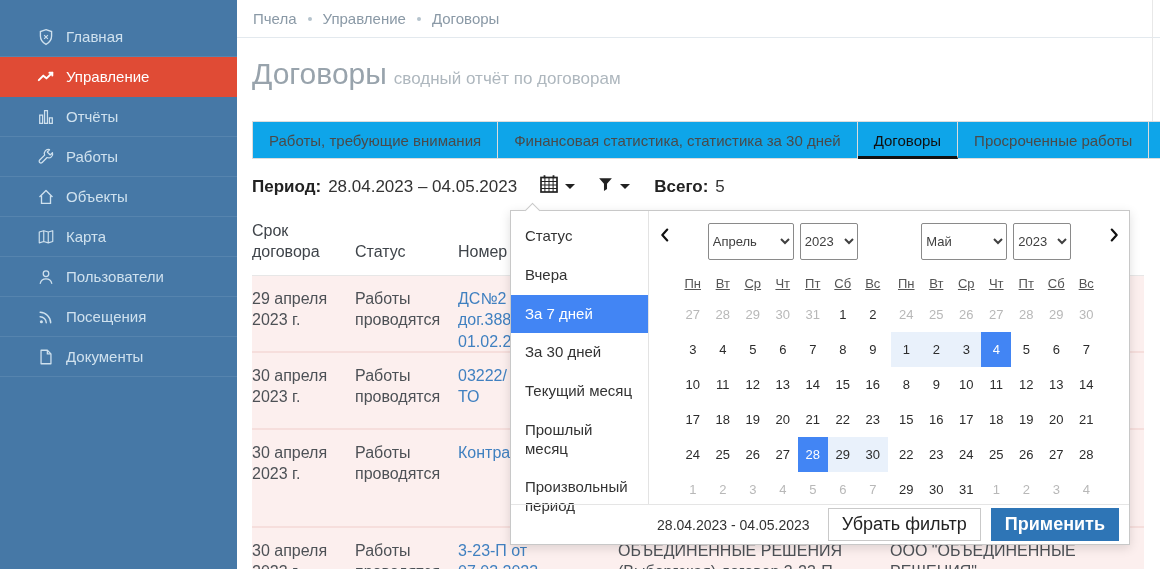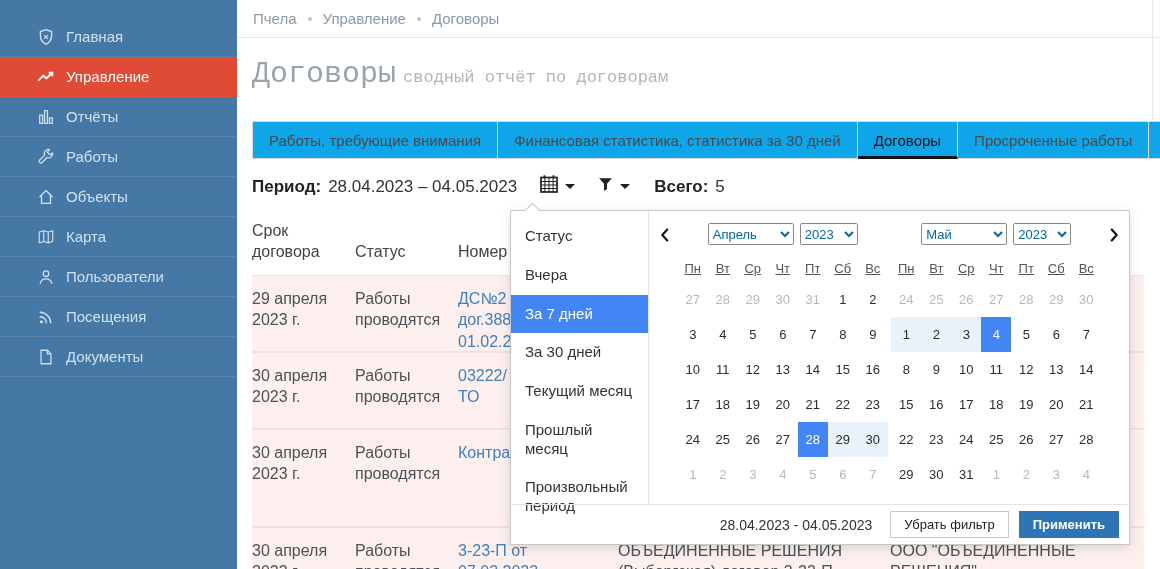--- a/index.html
+++ b/index.html
@@ -16,21 +16,21 @@
   .side-item .icn svg { width:18px; height:18px; display:block; }
   .side-item.active { background:#e04b35; color:#fff; border-bottom-color:transparent; }
   
   .topbar { position:absolute; left:237px; top:0; width:923px; height:38px; background:#fff;
     border-bottom:1px solid #e3e9ee; display:flex; align-items:center; }
   .breadcrumb { display:flex; align-items:center; gap:11px; padding-left:16px; font-size:15px; color:#8a99a6; }
   .crumb { cursor:pointer; }
   .crumb-dot { width:4px; height:4px; border-radius:50%; background:#b5c3cd; }
   .right-line { position:absolute; left:1152px; top:0; width:1px; height:156px; background:#e8e8e8; }
   
-  .page-head { position:absolute; left:252px; top:57px; white-space:nowrap;font-family:Liberation Mono, monospace; }
+  .page-head { position:absolute; left:252px; top:57px; white-space:nowrap; }
   .page-title { font-size:30px; font-weight:300; color:#98a3ac; }
   .page-subtitle { font-size:17px; color:#aeb7be; margin-left:7px; }
   
   .tabs { position:absolute; left:252px; top:121px; display:flex; white-space:nowrap; }
   .tab { border:1px solid #dcdcdc; border-left-width:0; padding:10px 16px 9px; font-size:15px;
     color:#4a4a4a; background:#0ea5e9; cursor:pointer; }
   .tab:first-child { border-left-width:1px; }
   .tab.active { color:#111; border-bottom:3px solid #111; padding-bottom:7px; }
   
   .filterbar { position:absolute; left:252px; top:174px; display:flex; align-items:center; font-size:17px; color:#333; }
@@ -55,35 +55,35 @@
   .popup::before { content:""; position:absolute; top:-6px; left:16px; width:10px; height:10px; background:#fff;
     border-left:1px solid #c8c8c8; border-top:1px solid #c8c8c8; transform:rotate(45deg); }
   .dp-menu { position:absolute; left:0; top:0; bottom:40px; width:138px; border-right:1px solid #e3e3e3; padding-top:6px; }
   .dp-item { padding:10px 14px; font-size:15px; color:#333; line-height:1.25; cursor:pointer; }
   .dp-item.active { background:#4285f4; color:#fff; }
   .cal-area { position:absolute; left:139px; right:0; top:0; bottom:40px; padding:12px 4px 0 4px; display:flex; }
   .nav-btn { width:22px; height:24px; margin-top:1px; background:none; border:none; padding:0; cursor:pointer; }
   .nav-btn svg { width:18px; height:18px; }
   .month { flex:1; min-width:0; }
   .m-head { display:flex; justify-content:center; gap:6px; }
-  .m-head select { font-family:inherit; font-size:13px; height:22px; border:1px solid #8a8a8a;
-    border-radius:2px; background:#fff; color:#0369a1; }
+  .m-head select { font-family:inherit; font-size:13px; height:37px; border:1px solid #8a8a8a;
+    border-radius:2px; background:#fff; color:#404040; }
   .m-month { width:86px; } .m-year { width:58px; }
   .wk-row, .d-grid { display:grid; grid-template-columns:repeat(7,30px); justify-content:center; }
   .wk-row { margin-top:16px; font-size:13px; color:#555; }
   .wk-row span { text-align:center;text-decoration:underline; }
   .d-grid { margin-top:6px; }
   .d-cell { height:35px; line-height:35px; text-align:center; font-size:13px; color:#2c2c2c; cursor:pointer; }
   .d-cell.other { color:#b8b8b8; }
   .d-cell.range { background:#e9f1fb; }
   .d-cell.selected { background:#4285f4; color:#fff; }
   .dp-footer { position:absolute; left:0; right:0; bottom:0; height:40px; border-top:1px solid #e5e5e5;
     display:flex; align-items:center; justify-content:flex-end; gap:10px; padding:0 10px; }
   .dp-range { font-size:14px; color:#333; margin-right:8px; }
-  .btn { font-family:inherit; font-size:13px; padding:5px 13px; cursor:pointer; }
+  .btn { font-family:inherit; font-size:18px; padding:5px 13px; cursor:pointer; }
   .btn-clear { background:#fff; border:1px solid #c9c9c9; color:#222; }
   .btn-apply { background:#2e75b6; border:1px solid #2e75b6; color:#fff; font-weight:bold; }
 </style>
 </head>
 <body>
 
 <aside class="sidebar" id="sidebar">
     <div class="side-item">
       <span class="icn">
         <svg viewBox="0 0 20 20">

